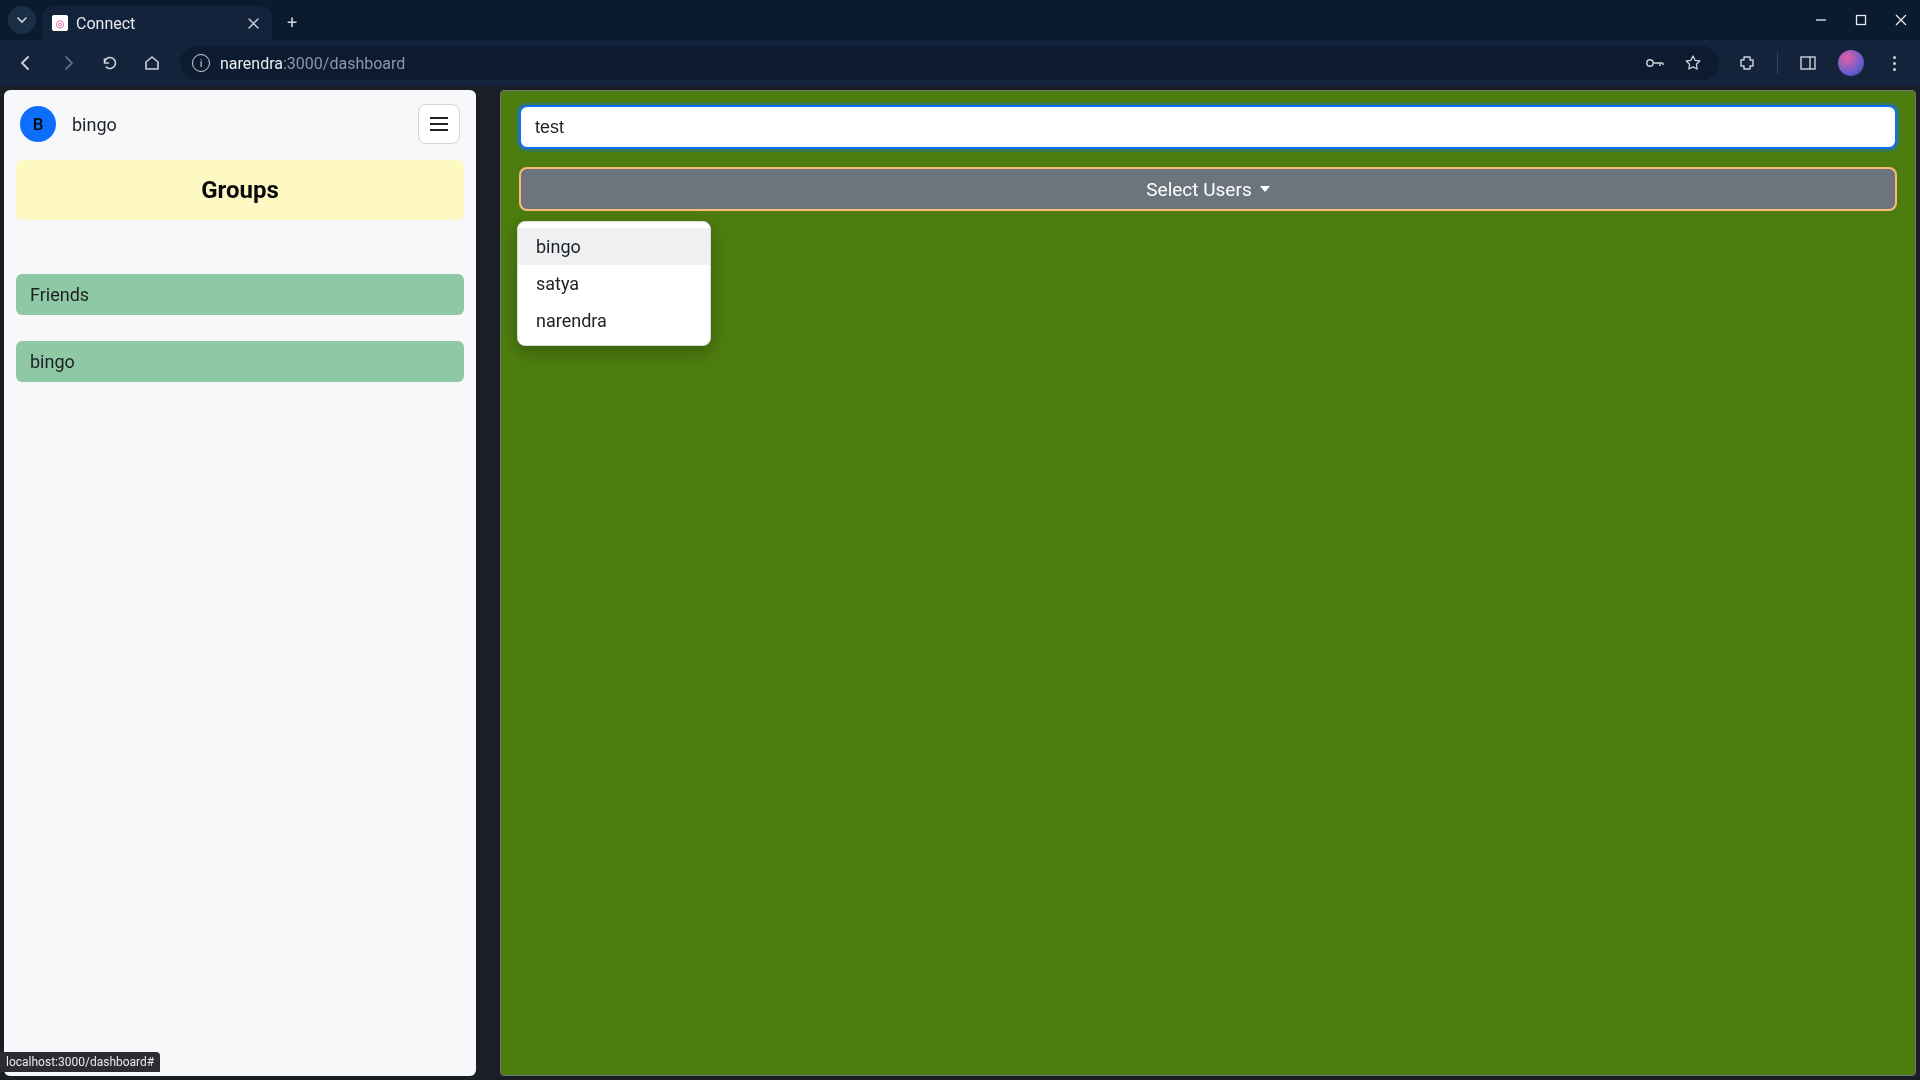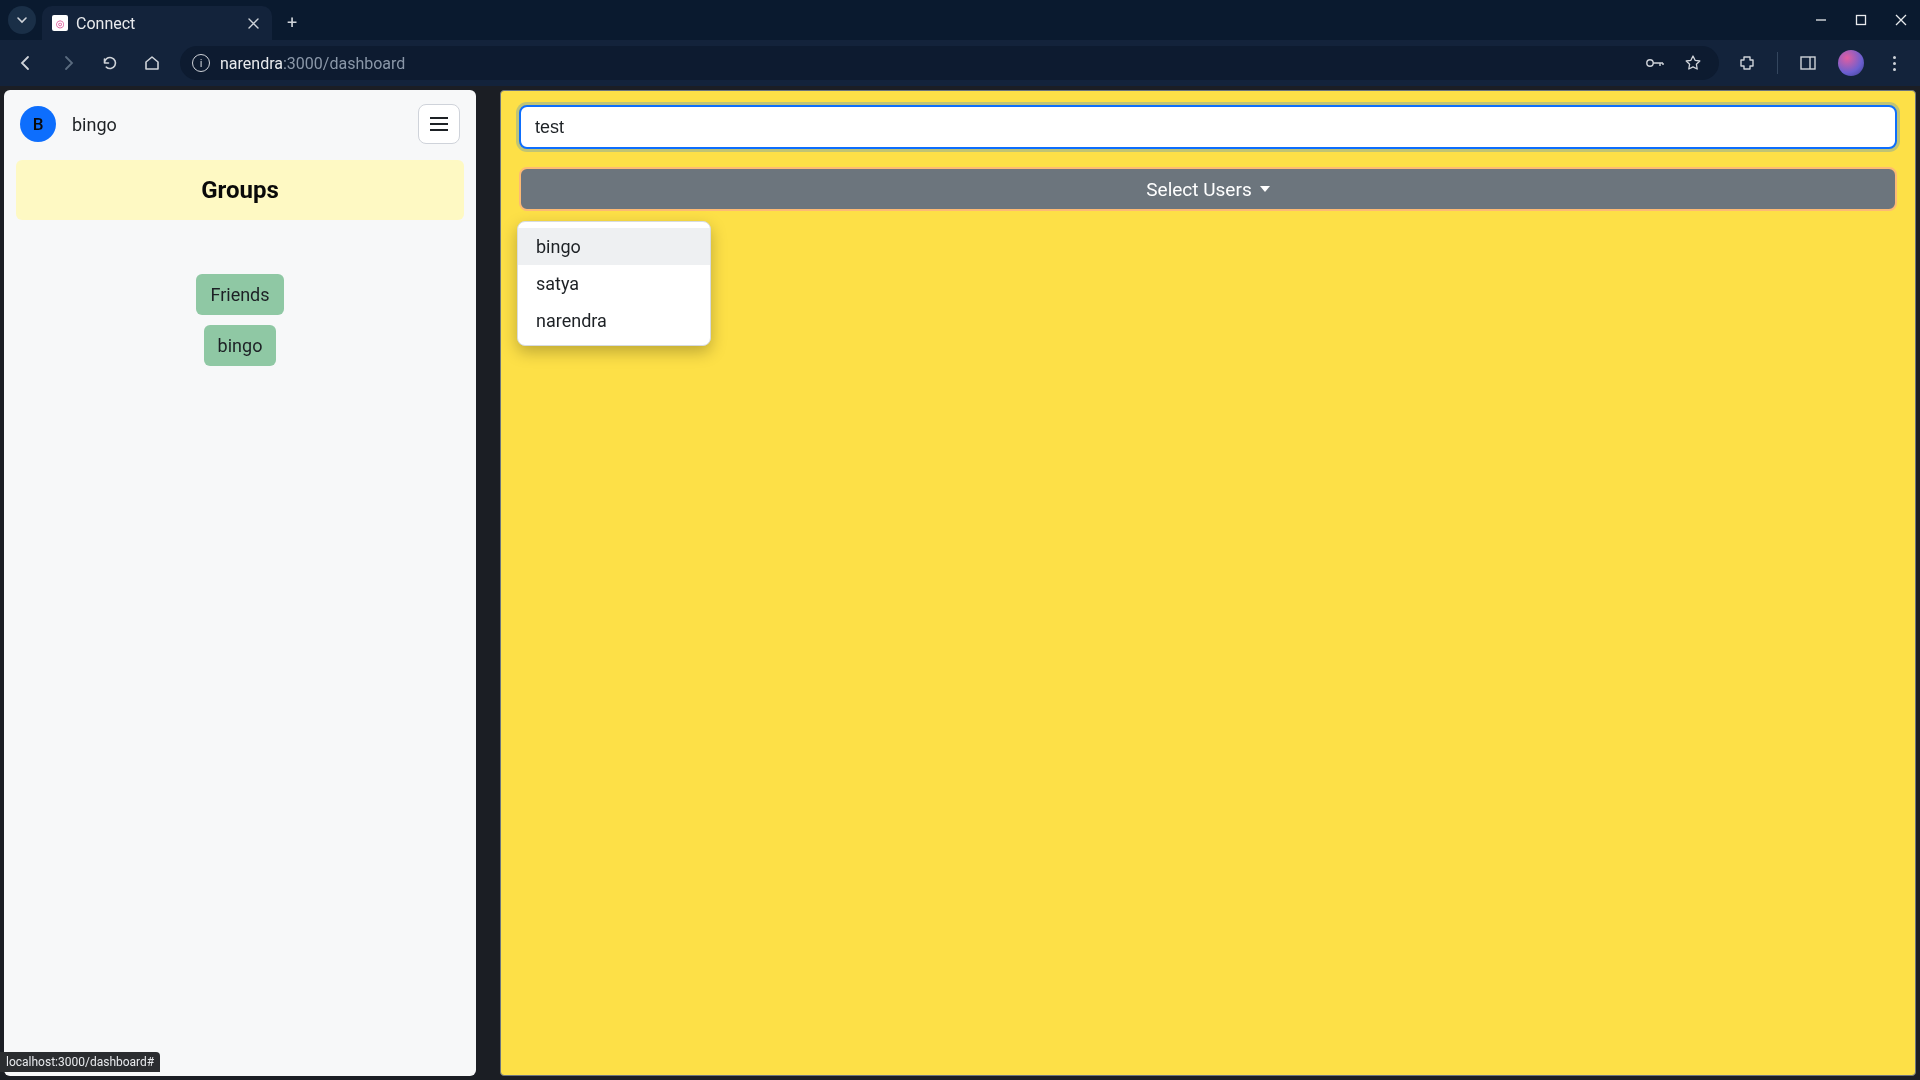--- a/index.html
+++ b/index.html
@@ -171,35 +171,35 @@
     background: #fef9c3;
     border-radius: 6px;
     text-align: center;
     padding: 16px 0;
     font-size: 24px;
     font-weight: 700;
     color: #0a0a0a;
     margin-bottom: 54px;
   }
 
-  .group-list { display:flex; flex-direction:column; gap:10px;align-items:center; }
+  .group-list { display:flex; flex-direction:column; gap:26px; }
   .group-item {
     background: #8fc8a4;
     border-radius: 6px;
     padding: 10px 14px;
     font-size: 18px;
     color: #1d2125;
   }
 
   
   .main {
     flex: 1;
     border: 1px solid #6c757d;
     border-radius: 4px;
-    background: #fde047;
+    background: #4d7c0f;
     padding: 14px 18px;
     position: relative;
   }
   .text-input {
     width: 100%;
     height: 44px;
     background: #fff;
     border: 2px solid #0d6efd;
     border-radius: 8px;
     padding: 0 14px;

